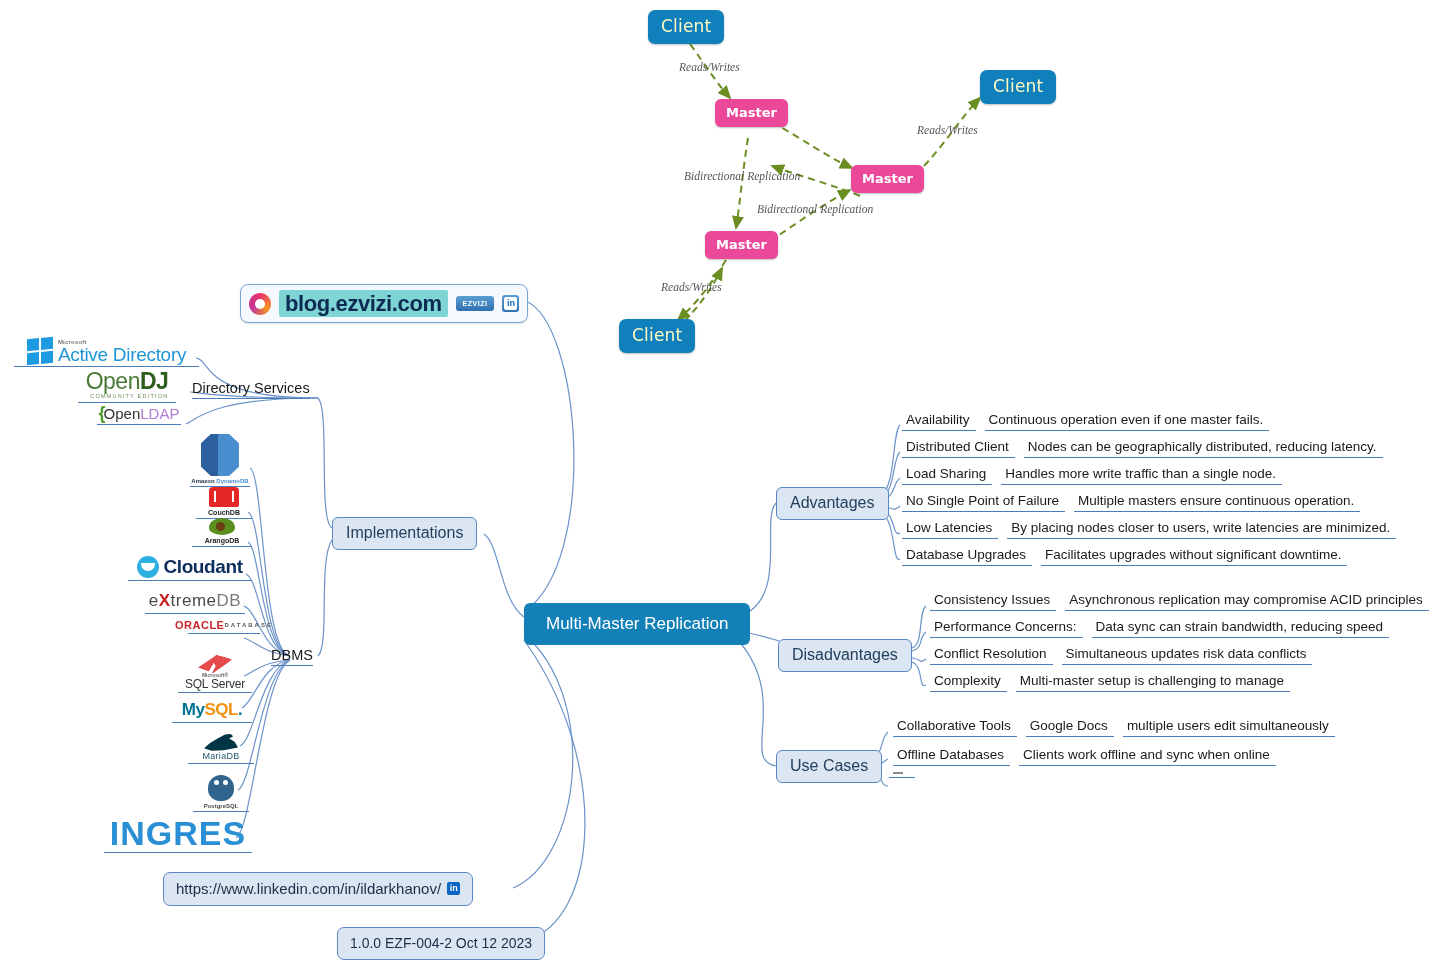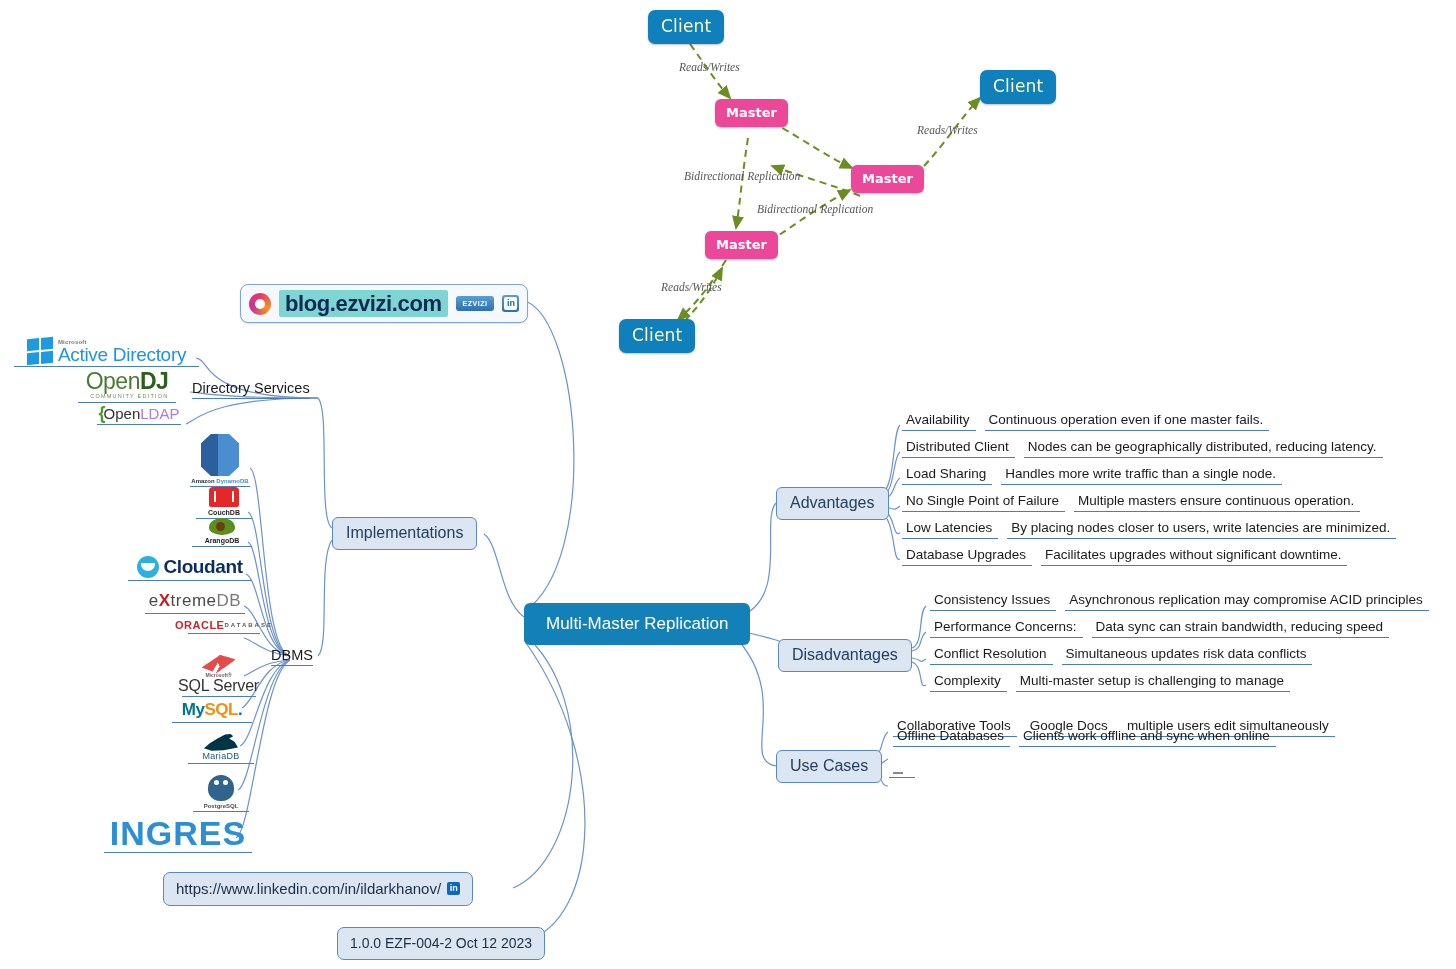--- a/index.html
+++ b/index.html
@@ -104,21 +104,21 @@
   .oracle{display:flex;flex-direction:row;line-height:1;}
   .oracle .o1{font-size:11px;color:#c8262b;font-weight:bold;letter-spacing:.5px;}
   .oracle .o2{font-size:6px;color:#555;letter-spacing:2px;font-weight:bold;margin-top:2px;}
 
   .mssql{display:flex;flex-direction:column;align-items:center;line-height:1;}
   .mssql .wing{width:34px;height:18px;background:
      radial-gradient(circle at 70% 30%, #e54b4b 0 30%, transparent 31%),
      linear-gradient(120deg,#e54b4b 0 45%,#fff 46% 54%,#e54b4b 55% 100%);
      clip-path:polygon(0 70%,55% 0,100% 25%,45% 100%);}
   .mssql .ms{font-size:5px;color:#666;font-weight:bold;}
-  .mssql .t{font-size:16px;color:#333;letter-spacing:-.2px;}
+  .mssql .t{font-size:12px;color:#333;letter-spacing:-.2px;}
 
   .mysql{font-size:17px;font-weight:bold;letter-spacing:-.5px;}
   .mysql .my{color:#00758f;}
   .mysql .sq{color:#f29111;}
   .mysql .dot{color:#00758f;}
 
   .maria{display:flex;flex-direction:column;align-items:center;line-height:1;}
   .maria .seal{width:34px;height:18px;background:#003545;
     clip-path:polygon(0 85%,18% 55%,40% 30%,62% 8%,78% 6%,86% 18%,74% 30%,90% 48%,100% 80%,58% 96%,22% 98%);}
   .maria .t{font-size:9px;color:#1f5a6b;letter-spacing:.3px;margin-top:1px;}
@@ -326,21 +326,21 @@
   <span class="seg">Multi-master setup is challenging to manage</span>
 </div>
 
 <div class="leaf" style="left:893px;top:718px;">
   <span class="seg t">Collaborative Tools</span>
   <span class="gap"></span>
   <span class="seg">Google Docs</span>
   <span class="gap"></span>
   <span class="seg">multiple users edit simultaneously</span>
 </div>
-<div class="leaf" style="left:893px;top:728px;">
+<div class="leaf" style="left:893px;top:747px;">
   <span class="seg t">Offline Databases</span>
   <span class="gap"></span>
   <span class="seg">Clients work offline and sync when online</span>
 </div>
 <div class="dashleaf" style="left:889px;top:772px;">
   <div class="d"></div>
   <div class="ul"></div>
 </div>
 
 <div class="lbl-plain u" style="left:192px;top:380px;">Directory Services</div>

